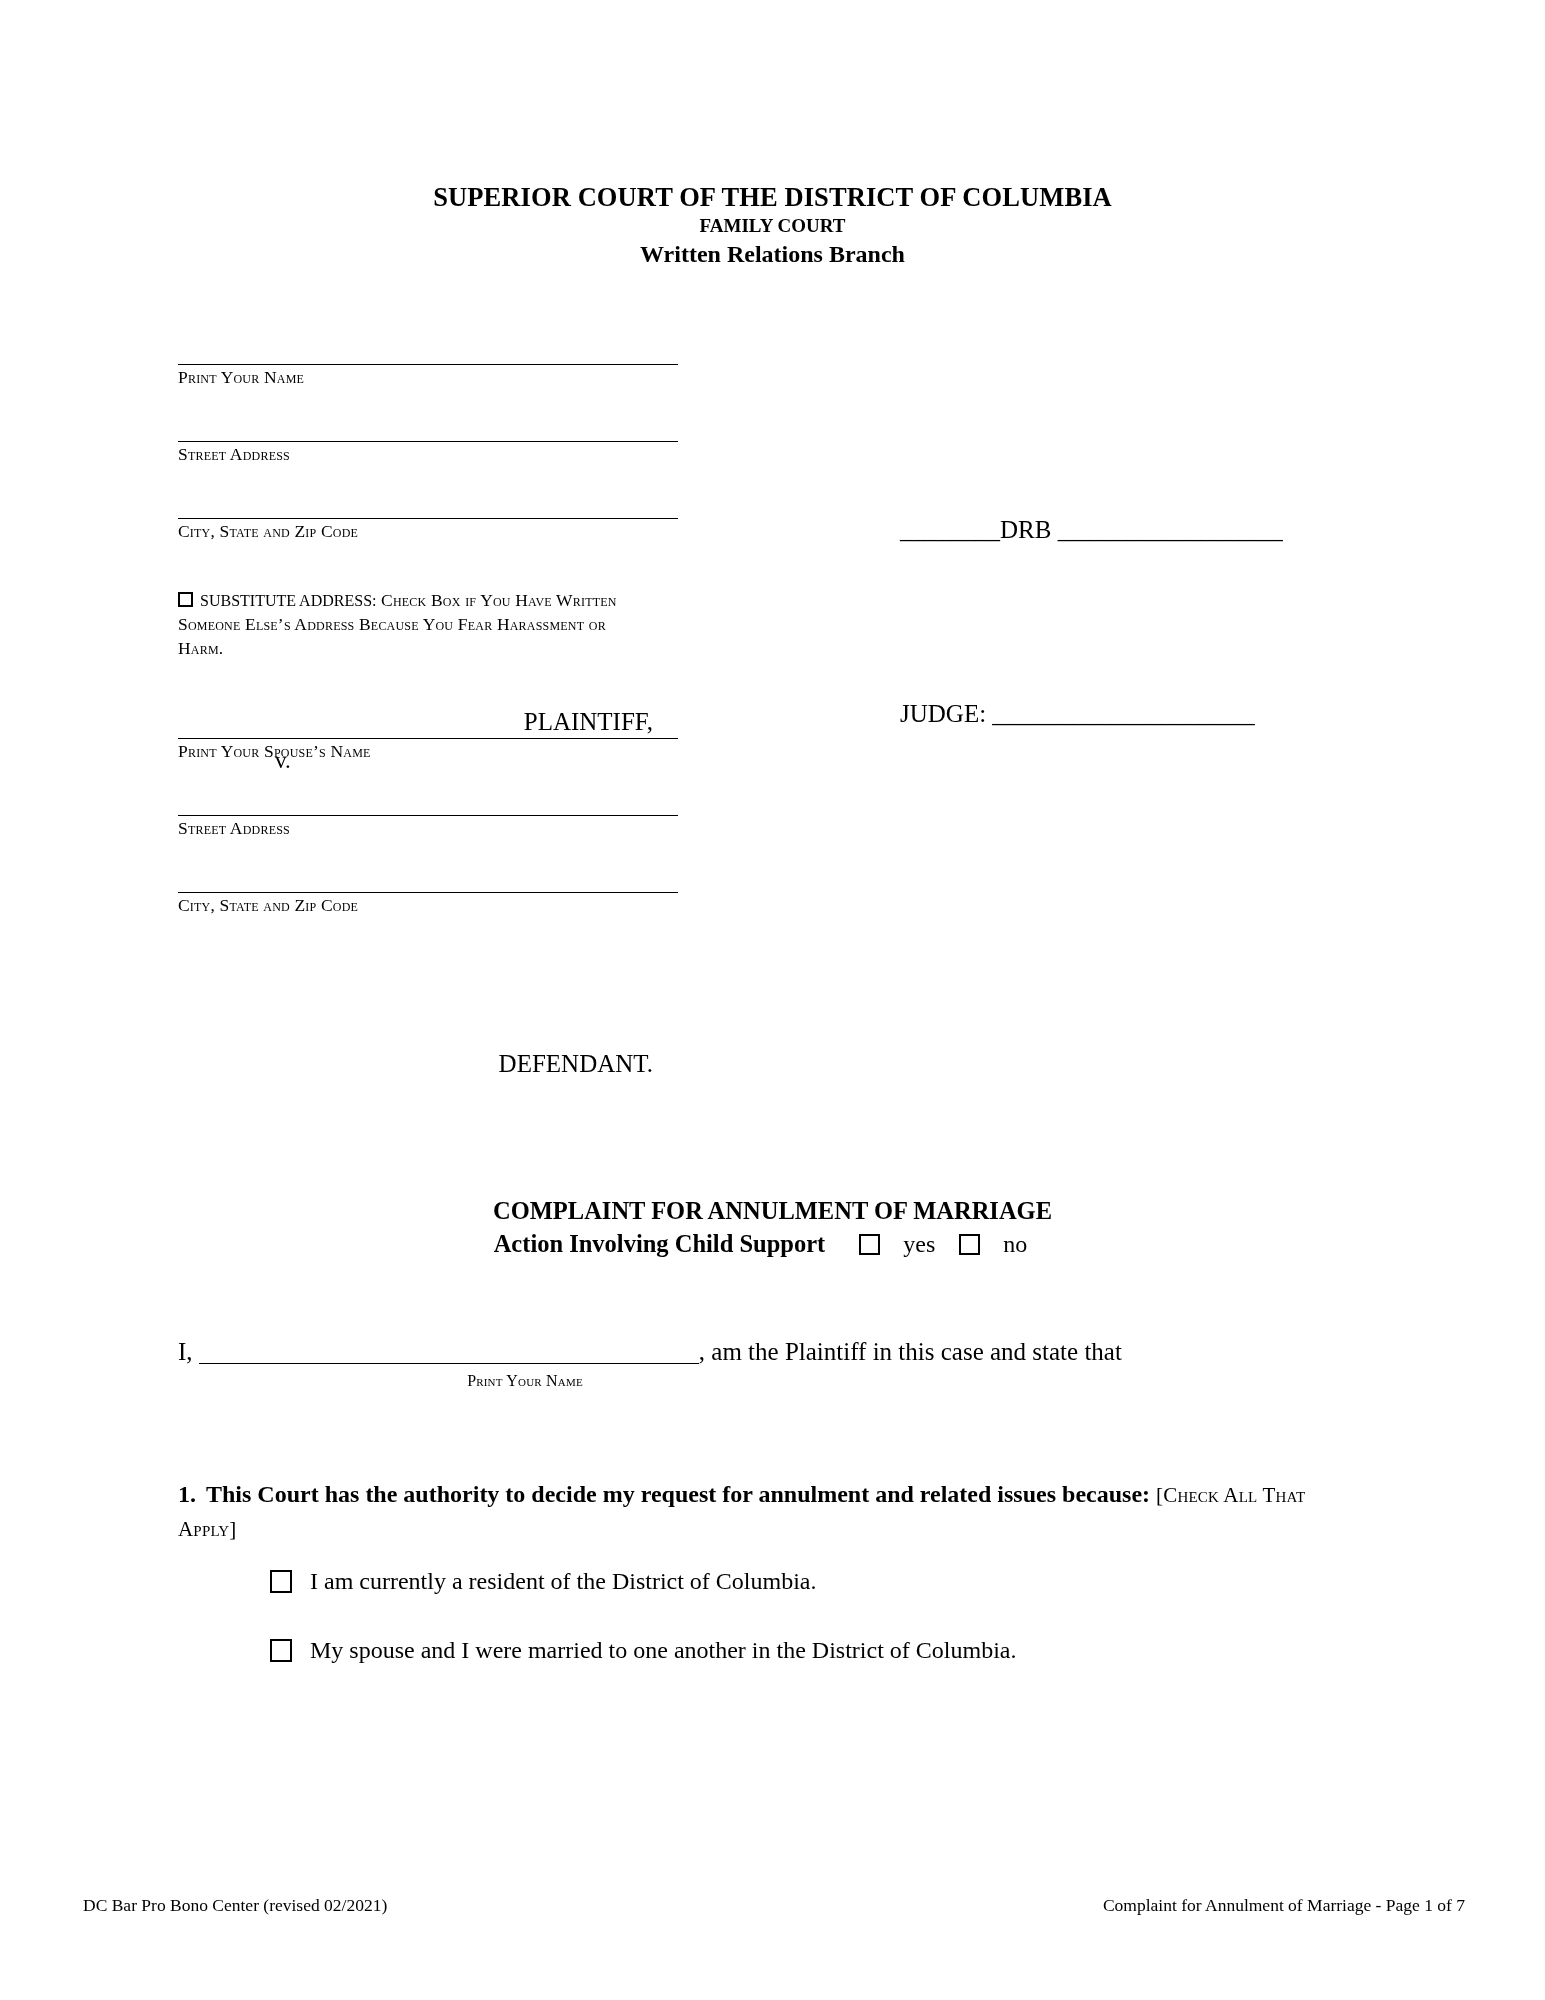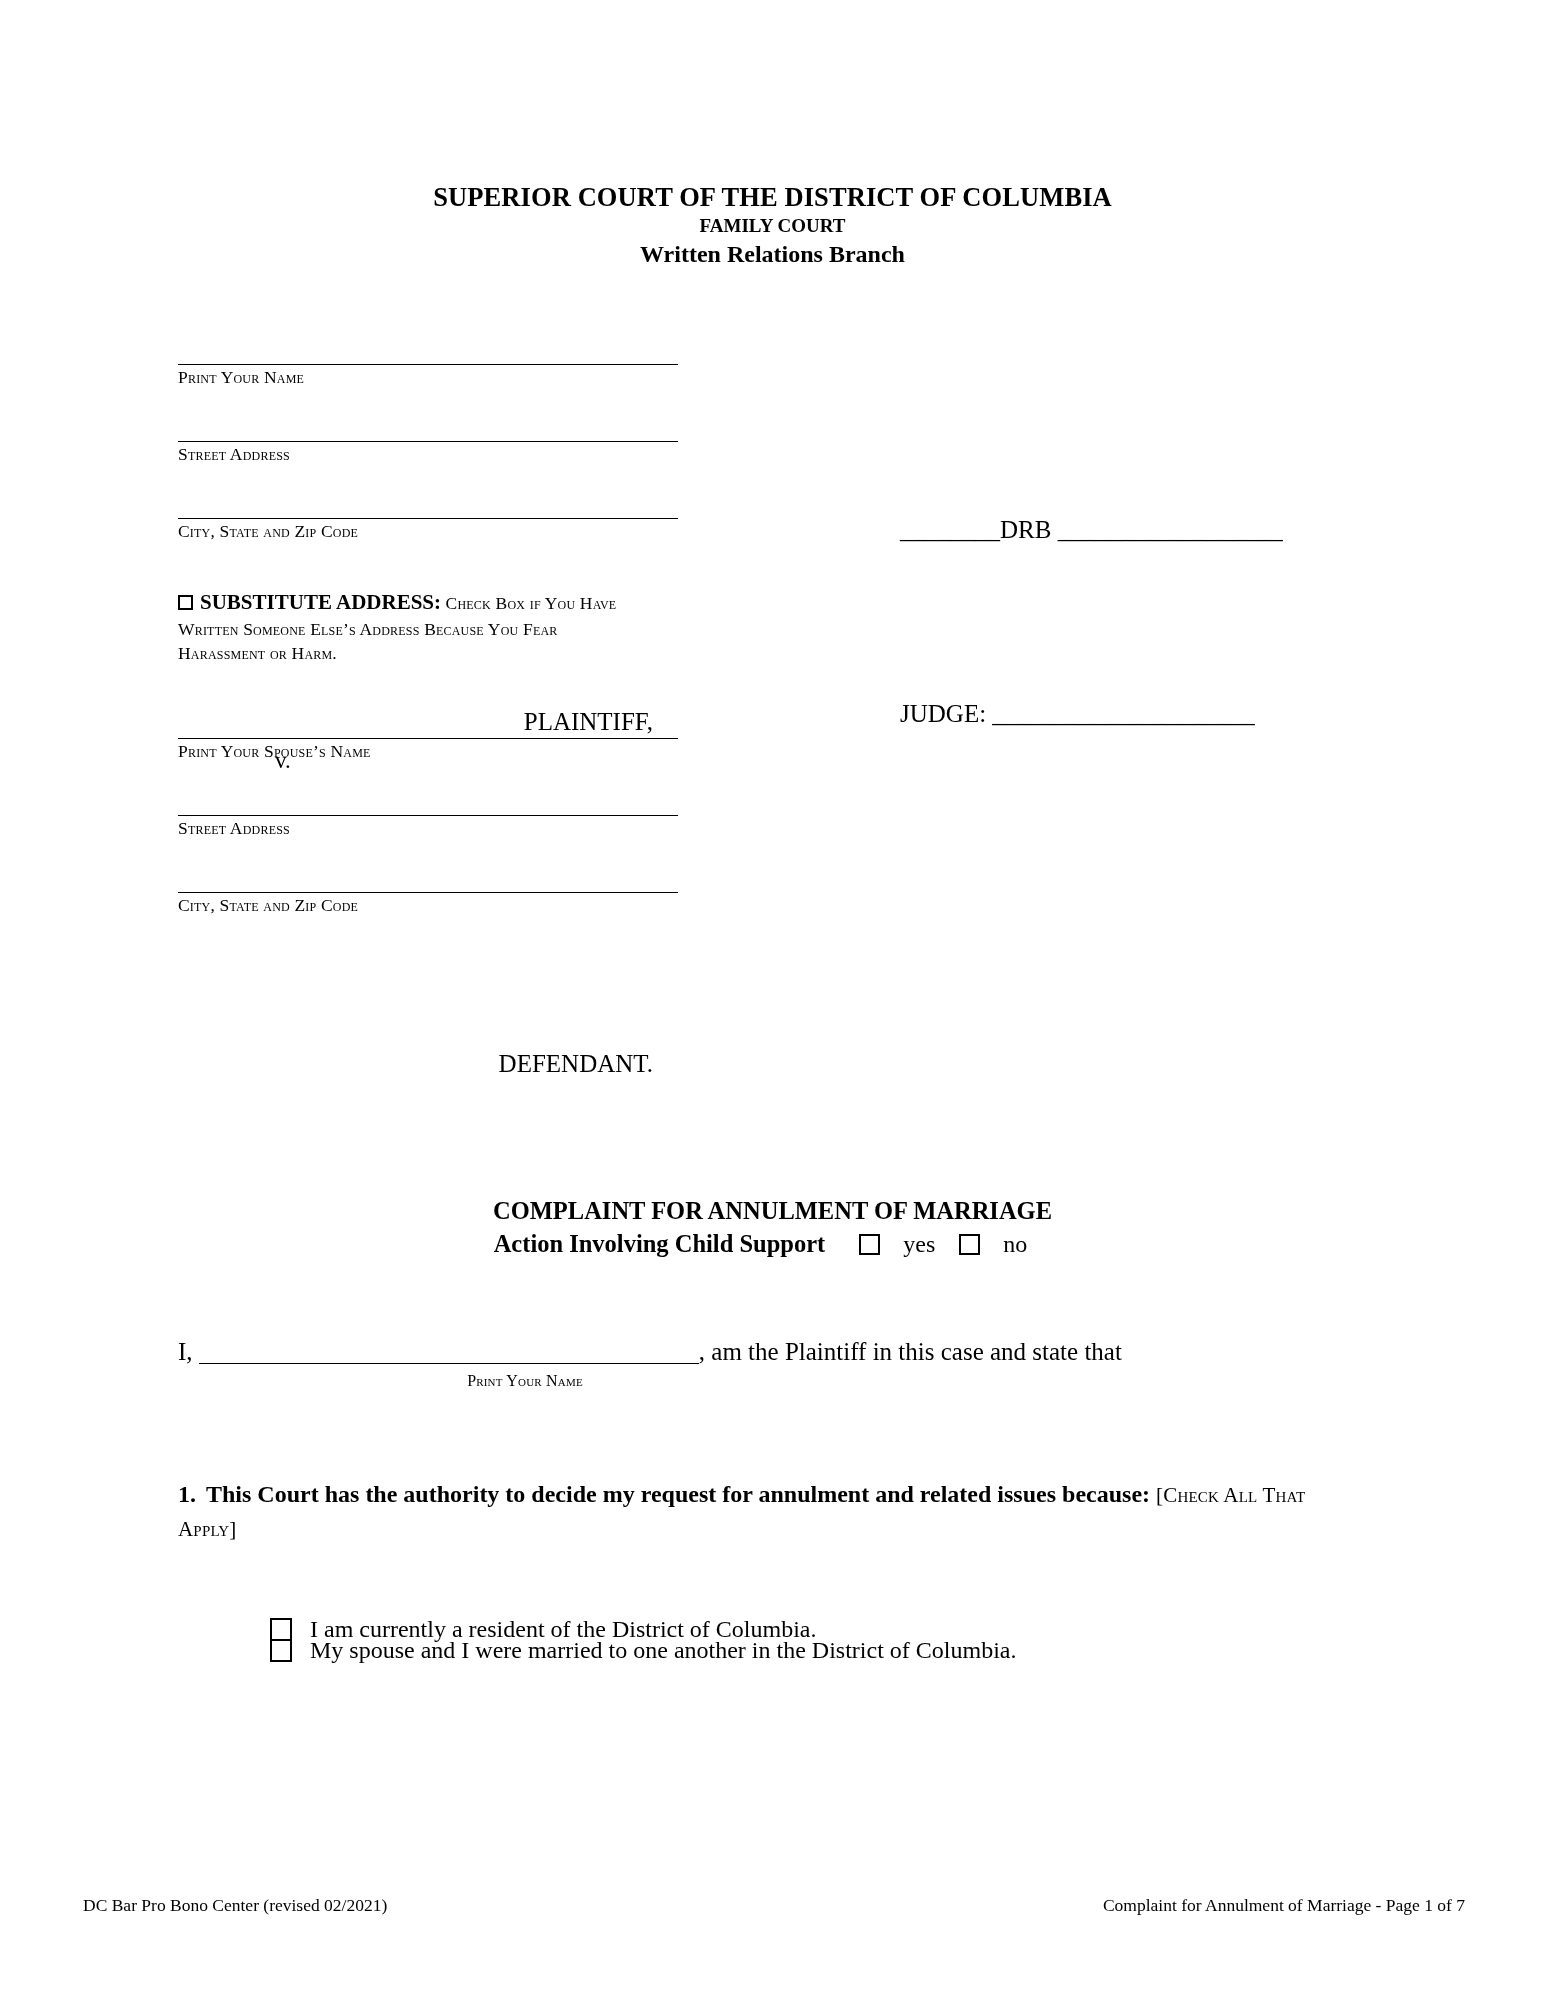--- a/index.html
+++ b/index.html
@@ -76,23 +76,22 @@
     display: inline-block;
     width: 15px;
     height: 15px;
     border: 2.2px solid #000;
     vertical-align: -1px;
     margin-right: 7px;
     box-sizing: border-box;
   }
   .subst-caps {
     font-variant: normal;
-    font-size: 21px;
+    font-size: 16px;
     letter-spacing: 0;
-    font-weight: bold;
   }
 
   
   .plaintiff-word {
     position: absolute;
     left: 178px;
     top: 708px;
     width: 475px;
     text-align: right;
     font-size: 25px;
@@ -218,21 +217,21 @@
   }
   .option .obox {
     display: inline-block;
     width: 22px;
     height: 23px;
     border: 2.2px solid #000;
     box-sizing: border-box;
     vertical-align: -4px;
     margin-right: 18px;
   }
-  .opt-a { top: 1568px; margin-top: 48px; }
+  .opt-a { top: 1568px; }
   .opt-b { top: 1637px; }
 
   
   .footer-left {
     position: absolute;
     left: 83px;
     top: 1895px;
     font-size: 17.5px;
   }
   .footer-right {

